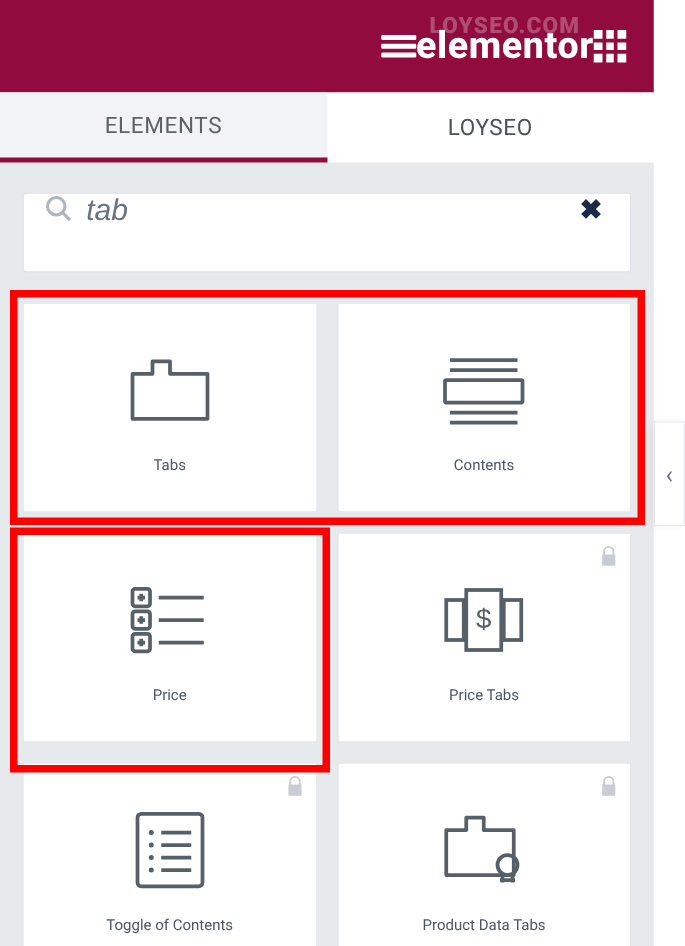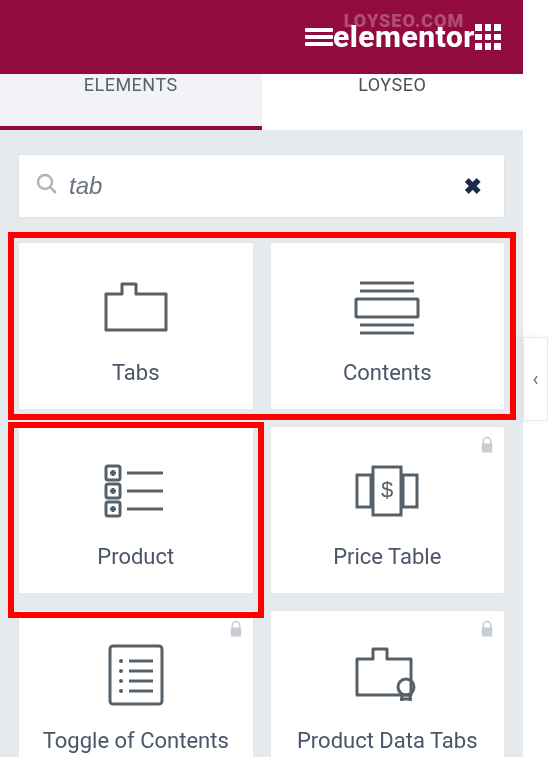--- a/index.html
+++ b/index.html
@@ -40,48 +40,48 @@
     font-size:18px; font-weight:900; color:rgba(255,255,255,0.28); letter-spacing:1px; white-space:nowrap;
   }
   .grid-icon {
     width:26px; height:26px; display:grid; grid-template-columns:repeat(3,1fr); grid-template-rows:repeat(3,1fr); gap:3px; cursor:pointer;
   }
   .grid-icon span { background:#fff;}
   .tabs-row {
     height: 56px; display:flex; background:#fff;
   }
   .tab {
-    flex:1; display:flex; justify-content:center;
+    flex:1; display:flex; align-items:center; justify-content:center;
     font-size:18px; color:#495157; letter-spacing:0.5px; cursor:pointer;
   }
   .tab.active { background:#f1f3f6; border-bottom:4px solid #910b3e; color:#5b6268;}
   .panel-body {
     background:#e6eaed; padding: 24px 18px 40px 18px;
   }
   .search-box {
     height:64px; background:#fff; border:1px solid #dfe2e7; border-radius:3px;
-    display:flex; align-items:center; padding:0 22px 0 16px;
+    display:flex; align-items:flex-start; padding:0 22px 0 16px;
   }
   .search-icon svg { width:24px; height:24px;}
   .search-input {
     flex:1; border:none; outline:none; font-size:24px; font-style:italic; color:#6b7280;
     padding:0 10px; background:transparent;
   }
   .clear-icon { color:#1a2b48; font-size:22px; font-weight:900; cursor:pointer;}
   .widgets-grid {
     display:grid; grid-template-columns:1fr 1fr; gap:16px; margin-top:24px; position:relative;
   }
   .widget-card {
     background:#fff; border:1px solid #e5e7eb; border-radius:2px; height:168px;
     display:flex; flex-direction:column; align-items:center; justify-content:center;
     position:relative; cursor:grab;
   }
   .widget-icon-wrap { height:78px; display:flex; align-items:center; justify-content:center;}
   .widget-label {
-    font-size:22px; color:#4a5568; margin-top:14px; font-weight:400;
+    font-size:12px; color:#4a5568; margin-top:14px; font-weight:400;
   }
   .lock-icon {
     position:absolute; top:8px; right:8px; color:#c8cdd4;
   }
   .lock-icon svg { width:18px; height:20px;}
   .highlight {
     position:absolute; border:6px solid #ff0000; z-index:5; pointer-events:none;
   }
   .hl-top { left:-10px; top:-10px; width:508px; height:188px;}
   .hl-bottom-left { left:-10px; top:180px; width:256px; height:196px;}
@@ -180,38 +180,38 @@
             <rect x="3" y="22" width="14" height="14" rx="2"></rect>
               <line x1="7" y1="29" x2="13" y2="29"></line>
               <line x1="10" y1="26" x2="10" y2="32"></line>
             <line x1="24" y1="29" x2="60" y2="29"></line>
             <rect x="3" y="40" width="14" height="14" rx="2"></rect>
               <line x1="7" y1="47" x2="13" y2="47"></line>
               <line x1="10" y1="44" x2="10" y2="50"></line>
             <line x1="24" y1="47" x2="60" y2="47"></line>
           </svg>
         </div>
-        <div class="widget-label">Product</div>
+        <div class="widget-label">Price</div>
       </div>
 
       <div class="widget-card">
         <span class="lock-icon">
           <svg viewBox="0 0 24 24" fill="#c8cdd4">
               <path d="M6 10V7a6 6 0 0112 0v3h1v12H5V10h1zm2 0h8V7a4 4 0 00-8 0v3z"></path>
             </svg>
         </span>
         <div class="widget-icon-wrap">
           <svg width="68" height="56" viewBox="0 0 68 56" fill="none" stroke="#556068" stroke-width="3">
             <rect x="4" y="12" width="14" height="32"></rect>
             <rect x="50" y="12" width="14" height="32"></rect>
             <rect x="20" y="4" width="28" height="48"></rect>
             <text x="34" y="34" font-size="22" fill="#556068" stroke="none" text-anchor="middle" font-family="Arial">$</text>
           </svg>
         </div>
-        <div class="widget-label">Price Table</div>
+        <div class="widget-label">Price Tabs</div>
       </div>
 
       <div class="widget-card">
         <span class="lock-icon">
           <svg viewBox="0 0 24 24" fill="#c8cdd4">
               <path d="M6 10V7a6 6 0 0112 0v3h1v12H5V10h1zm2 0h8V7a4 4 0 00-8 0v3z"></path>
             </svg>
         </span>
         <div class="widget-icon-wrap">
           <svg width="58" height="64" viewBox="0 0 58 64" fill="none" stroke="#556068" stroke-width="3">

